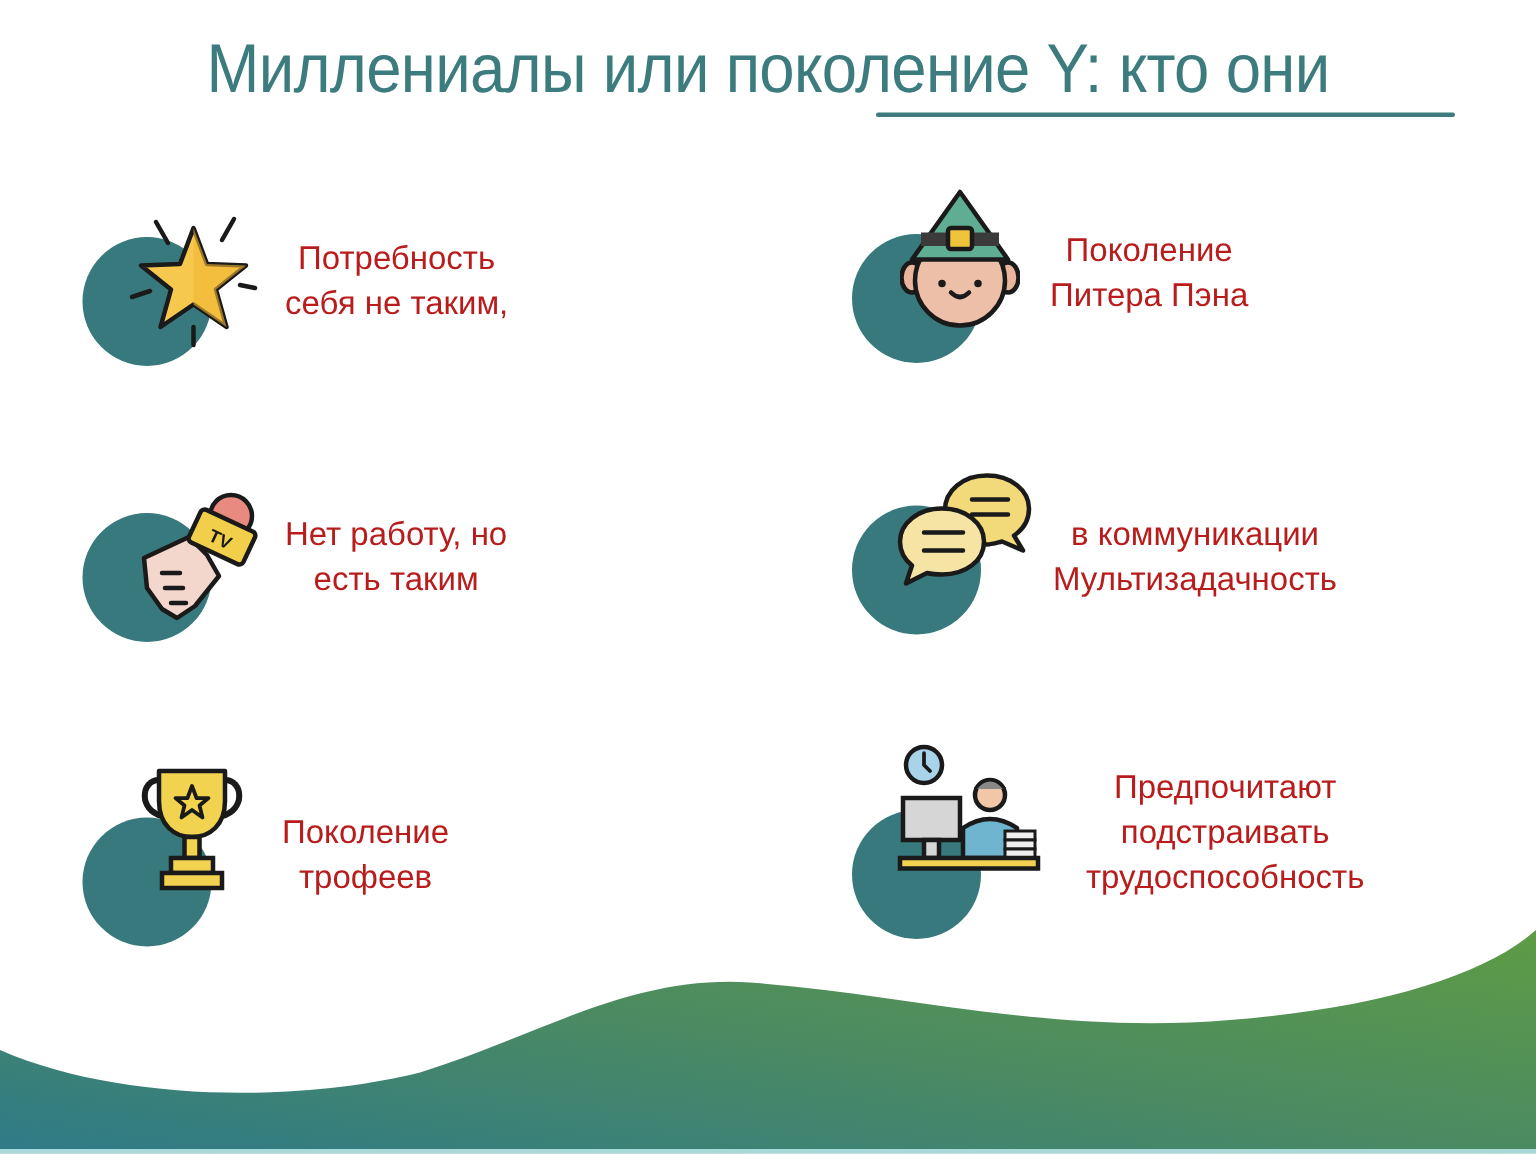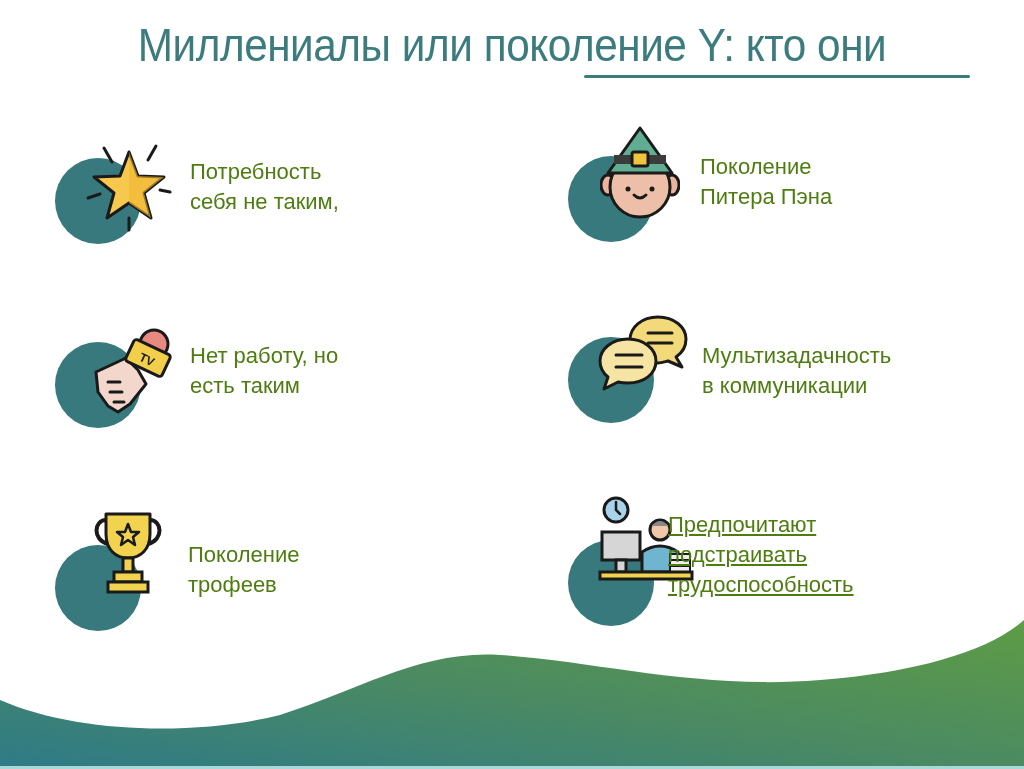--- a/index.html
+++ b/index.html
@@ -18,22 +18,23 @@
     position: absolute; left: 584px; top: 75px; width: 386px; height: 3px;
     background: #3d7b7c; border-radius: 2px;
   }
   .item { position: absolute; }
   .circle {
     position: absolute; width: 86px; height: 86px; border-radius: 50%;
     background: #37797c;
   }
   .icon { position: absolute; }
   .label {
-    position: absolute; font-size: 22px; line-height: 30px; color: #4d7c0f;
+    position: absolute; font-size: 22px; line-height: 30px; color: #b91c1c;
     font-family: "Liberation Sans", sans-serif;
+    text-align: center;
   }
   .label span { display: block; white-space: nowrap; }
   .wave { position: absolute; left: 0; top: 0; }
 </style>
 </head>
 <body>
 
 <svg class="wave" width="1024" height="769" viewBox="0 0 1024 769">
   <defs>
     <linearGradient id="wg" x1="0" y1="1" x2="1" y2="0">
@@ -105,22 +106,22 @@
 
 <div class="item">
   <div class="circle" style="left:568px;top:337px;"></div>
   <svg class="icon" style="left:598px;top:313px;" width="92" height="82" viewBox="0 0 92 82">
     <path d="M60,4 C76,4 88,14 88,26 C88,34 84,40 78,44 L84,54 L70,48 C66,49 63,50 60,50 C44,50 32,40 32,27 C32,14 44,4 60,4 Z" fill="#f2d97a" stroke="#1a1a1a" stroke-width="3" stroke-linejoin="round"></path>
     <path d="M50,20 L74,20 M50,30 L74,30" stroke="#1a1a1a" stroke-width="3" stroke-linecap="round"></path>
     <path d="M30,26 C46,26 58,36 58,48 C58,61 46,70 30,70 C27,70 24,70 20,69 L6,76 L10,64 C5,60 2,54 2,48 C2,36 14,26 30,26 Z" fill="#f5e4a3" stroke="#1a1a1a" stroke-width="3" stroke-linejoin="round"></path>
     <path d="M18,42 L44,42 M18,54 L44,54" stroke="#1a1a1a" stroke-width="3" stroke-linecap="round"></path>
   </svg>
   <div class="label" style="left:702px;top:341px;">
+    <span>в коммуникации</span>
     <span>Мультизадачность</span>
-    <span>в коммуникации</span>
   </div>
 </div>
 
 <div class="item">
   <div class="circle" style="left:55px;top:545px;"></div>
   <svg class="icon" style="left:90px;top:510px;" width="76" height="90" viewBox="0 0 76 90">
     <path d="M16,10 C4,10 2,30 18,34" fill="none" stroke="#1a1a1a" stroke-width="4"></path>
     <path d="M60,10 C72,10 74,30 58,34" fill="none" stroke="#1a1a1a" stroke-width="4"></path>
     <path d="M16,4 L60,4 L60,24 C60,40 50,48 38,48 C26,48 16,40 16,24 Z" fill="#f2d34f" stroke="#1a1a1a" stroke-width="3" stroke-linejoin="round"></path>
     <polygon points="38,14 41,22 49,22 43,27 45,35 38,30 31,35 33,27 27,22 35,22" fill="#f2d34f" stroke="#1a1a1a" stroke-width="2.5" stroke-linejoin="round"></polygon>
@@ -142,18 +143,18 @@
     <rect x="4" y="36" width="38" height="28" fill="#d6d6d6" stroke="#1a1a1a" stroke-width="3"></rect>
     <rect x="18" y="64" width="10" height="12" fill="#d6d6d6" stroke="#1a1a1a" stroke-width="3"></rect>
     <circle cx="62" cy="34" r="10" fill="#f1c7a7" stroke="#1a1a1a" stroke-width="3"></circle>
     <path d="M52,30 Q62,18 72,30" fill="#888" stroke="#1a1a1a" stroke-width="2"></path>
     <path d="M44,76 L44,56 Q62,44 80,56 L80,76 Z" fill="#6fb5cf" stroke="#1a1a1a" stroke-width="3" stroke-linejoin="round"></path>
     <rect x="72" y="58" width="20" height="6" fill="#eee" stroke="#1a1a1a" stroke-width="2"></rect>
     <rect x="72" y="64" width="20" height="6" fill="#eee" stroke="#1a1a1a" stroke-width="2"></rect>
     <rect x="72" y="70" width="20" height="6" fill="#eee" stroke="#1a1a1a" stroke-width="2"></rect>
     <rect x="2" y="76" width="92" height="7" fill="#f2d34f" stroke="#1a1a1a" stroke-width="3"></rect>
   </svg>
-  <div class="label" style="left:668px;top:510px;text-decoration:underline;">
+  <div class="label" style="left:724px;top:510px;">
     <span>Предпочитают</span>
     <span>подстраивать</span>
     <span>трудоспособность</span>
   </div>
 </div>
 
 </body></html>

